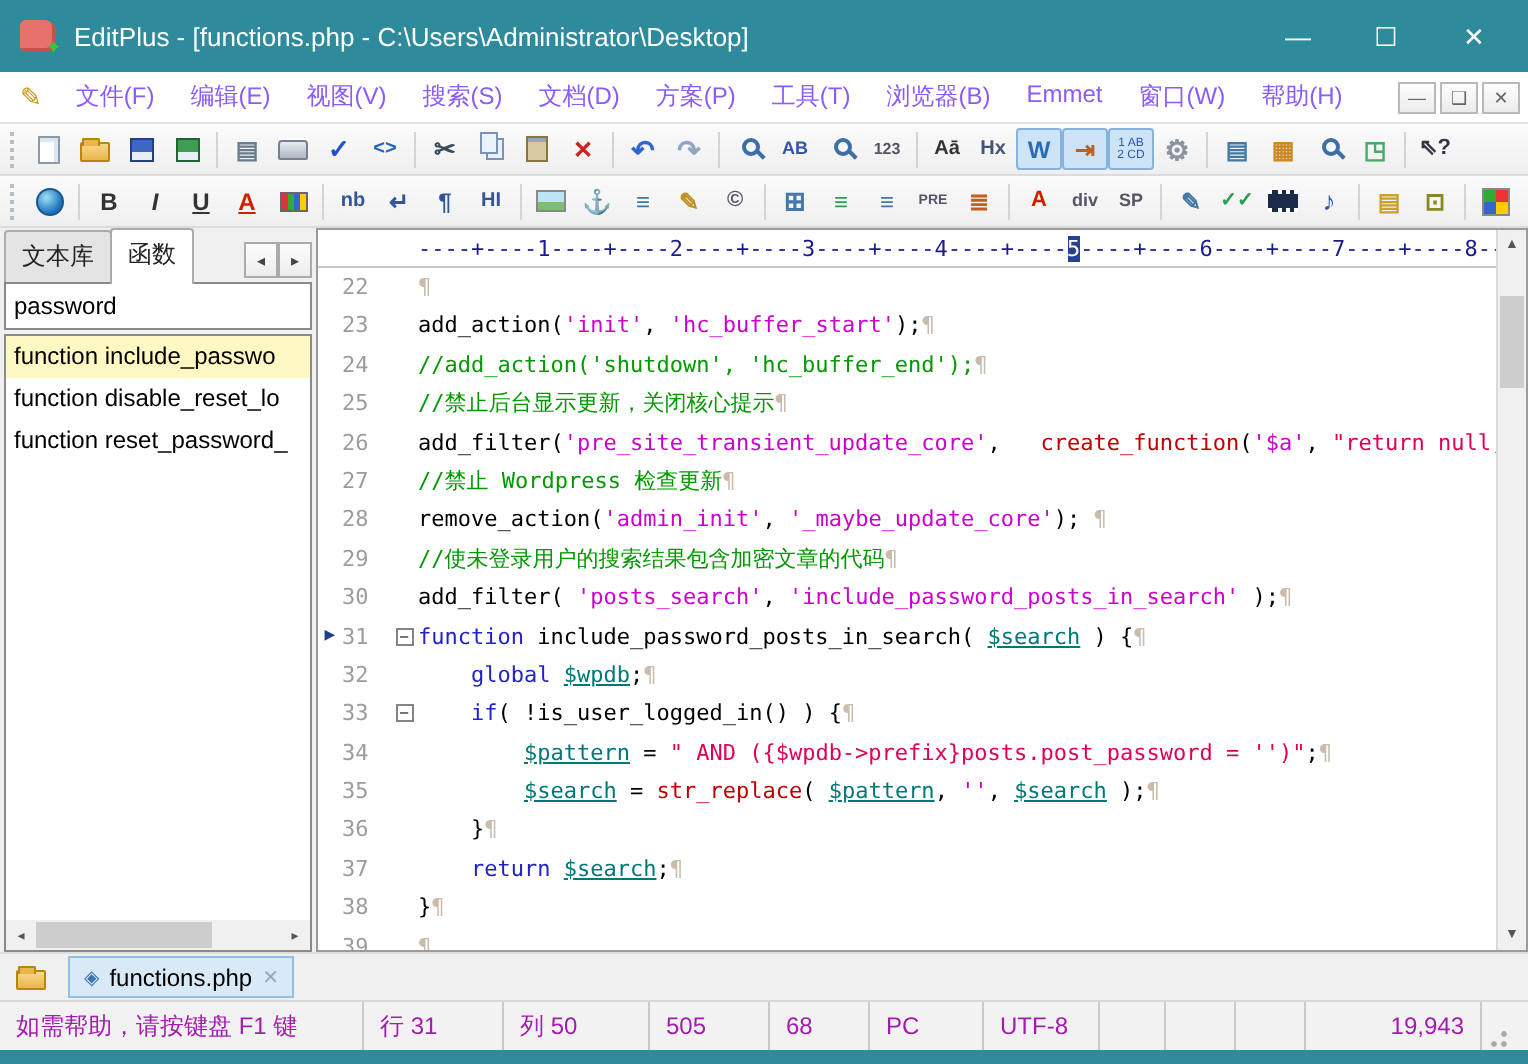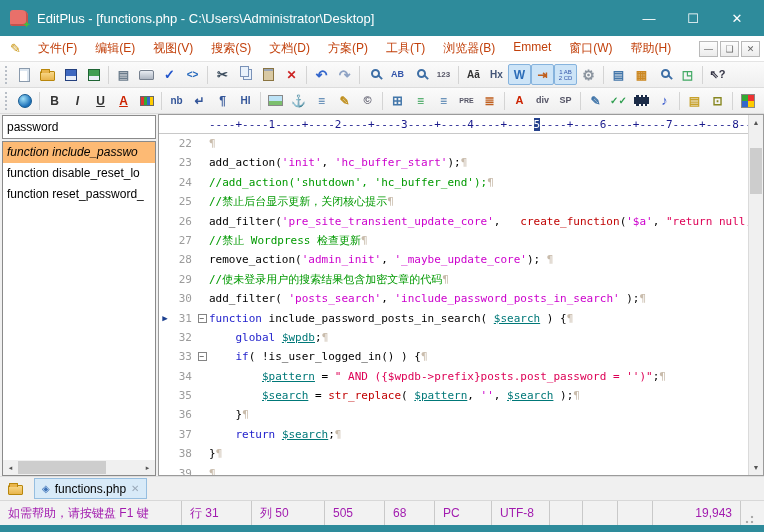--- a/index.html
+++ b/index.html
@@ -10,21 +10,21 @@
   .titlebar { height:36px; display:flex; align-items:center; padding:0 6px 0 10px; color:#fff; }
   .app-icon { width:18px; height:16px; background:#E8706A; border-radius:3px 6px 3px 3px; position:relative; margin-right:9px; box-shadow:inset -2px -2px 0 #C4524C; }
   .app-icon::after { content:"✦"; position:absolute; right:-3px; bottom:-4px; color:#3FBF3F; font-size:10px; }
   .title-text { font-size:13px; flex:1; white-space:nowrap; overflow:hidden; }
   .win-btns { display:flex; gap:2px; }
   .win-btn { width:42px; height:28px; display:flex; align-items:center; justify-content:center; color:#fff; font-size:13px; cursor:default; }
 
   
   .menubar { height:26px; background:#fff; display:flex; align-items:center; padding:0 4px; border-bottom:1px solid #E4E4E4; }
   .menu-pencil { font-size:13px; color:#C8920A; margin:0 8px 0 6px; }
-  .menu-item { font-size:12px; padding:4px 9px; color:#c2410c; white-space:nowrap; }
+  .menu-item { font-size:12px; padding:4px 9px; color:#8b5cf6; white-space:nowrap; }
   .menu-spacer { flex:1; }
   .mdi-btn { width:19px; height:16px; border:1px solid #B9B9B9; background:linear-gradient(#FDFDFD,#ECECEC); color:#666; font-size:9px; display:flex; align-items:center; justify-content:center; margin-left:2px; }
 
   
   .toolbar { height:26px; background:linear-gradient(#FBFBFB,#EFEFEF); border-bottom:1px solid #DCDCDC; display:flex; align-items:center; padding:0 2px; }
   .grip { width:5px; height:18px; margin:0 3px; border-left:2px dotted #B8BEC6; }
   .tbtn { width:23px; height:21px; display:flex; align-items:center; justify-content:center; border:1px solid transparent; border-radius:2px; }
   .tbtn.active { background:#CDE4F7; border-color:#86B3DD; }
   .tsep { width:1px; height:18px; background:#D4D4D4; margin:0 3px; }
   .tg { font-weight:bold; line-height:1; white-space:pre; text-align:center; font-family:"Liberation Sans",sans-serif; }
@@ -53,33 +53,33 @@
   .sidebar { width:158px; display:flex; flex-direction:column; background:#F0F0F0; padding:2px 2px 0 2px; }
   .side-tabs { display:flex; align-items:flex-end; height:26px; }
   .side-tab { font-size:12px; padding:4px 8px 5px; border:1px solid #ABABAB; border-bottom:none; background:#E4E4E4; color:#222; margin-right:-1px; border-radius:2px 2px 0 0; }
   .side-tab.active { background:#fff; position:relative; z-index:2; padding-bottom:6px; }
   .tab-arrows { margin-left:auto; display:flex; margin-bottom:3px; }
   .tab-arrow { width:17px; height:18px; border:1px solid #ABABAB; background:linear-gradient(#FDFDFD,#ECECEC); font-size:8px; color:#444; display:flex; align-items:center; justify-content:center; }
   .side-search { height:24px; padding:1px 0 2px; background:#fff; border:1px solid #8A8A8A; margin-top:-1px; position:relative; z-index:1; }
   .side-search input { width:100%; height:100%; border:none; outline:none; font-size:12px; padding:0 4px; font-family:"Liberation Sans",sans-serif; }
   .side-list { flex:1; background:#fff; border:1px solid #8A8A8A; margin-top:2px; display:flex; flex-direction:column; overflow:hidden; position:relative; }
   .side-item { font-size:12px; height:21px; line-height:21px; padding-left:4px; white-space:nowrap; color:#000; }
-  .side-item.selected { background:#fdba74;font-style:italic; }
+  .side-item.selected { background:#fef9c3; }
   .hscroll { position:absolute; bottom:0; left:0; right:0; height:15px; background:#F0F0F0; display:flex; align-items:center; }
   .hs-arrow { width:15px; height:15px; display:flex; align-items:center; justify-content:center; font-size:7px; color:#555; }
   .hs-thumb { width:88px; height:13px; background:#CDCDCD; }
 
   
   .editor { flex:1; background:#fff; border:1px solid #9B9B9B; display:flex; overflow:hidden; }
   .edit-col { flex:1; overflow:hidden; font-family:"DejaVu Sans Mono", monospace; font-size:11px; }
   .ruler { height:19px; line-height:19px; color:#1A1A8C; white-space:pre; padding-left:50px; border-bottom:1px solid #C8C8C8; overflow:hidden; }
   .rhl { background:#26428C; color:#fff; }
   .cl { height:19.4px; line-height:19.4px; display:flex; white-space:pre; }
   .cl .mk { width:12px; color:#1B3F8F; font-size:9px; text-align:center; }
-  .cl .num { width:24px; text-align:right; color:#9C9C9C; padding-right:3px; }
+  .cl .num { width:24px; text-align:left; color:#9C9C9C; padding-right:3px; }
   .cl .fold { width:14px; text-align:center; }
   .fold-box { display:inline-block; width:9px; height:9px; line-height:7px; border:1px solid #848484; background:#fff; font-size:8px; color:#333; vertical-align:1px; text-align:center; }
   .cl .txt { flex:1; color:#000; overflow:hidden; }
   .pil { color:#C9BCAC; }
   .sg-k { color:var(--kw); } .sg-v { color:var(--var);text-decoration:underline; } .sg-c { color:var(--cmt); }
   .sg-s { color:var(--str); } .sg-d { color:var(--dstr); } .sg-f { color:var(--fn); }
 
   
   .vscroll { width:15px; background:#F0F0F0; border-left:1px solid #DADADA; display:flex; flex-direction:column; }
   .vs-arrow { height:15px; display:flex; align-items:center; justify-content:center; font-size:7px; color:#555; }
@@ -338,20 +338,28 @@
         <span class="tsep"></span>
         <span class="tbtn">
           <span class="s-win"></span>
         </span>
       </span>
   </div>
 
   <div class="main">
 
     <div class="sidebar">
+      <div class="side-tabs">
+        <span class="side-tab">文本库</span>
+        <span class="side-tab active">函数</span>
+        <span class="tab-arrows">
+          <span class="tab-arrow">◂</span>
+          <span class="tab-arrow">▸</span>
+        </span>
+      </div>
       <div class="side-search">
         <input value="password" style="">
       </div>
       <div class="side-list" id="side-list">
         <div class="side-item selected">function include_passwo</div>
           <div class="side-item">function disable_reset_lo</div>
           <div class="side-item">function reset_password_</div>
           <div class="hscroll">
           <span class="hs-arrow">◂</span>
           <span class="hs-thumb"></span>

